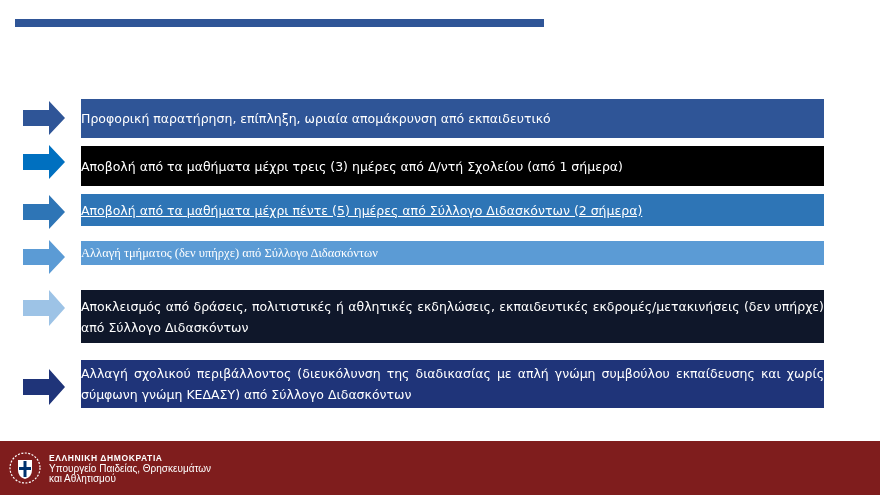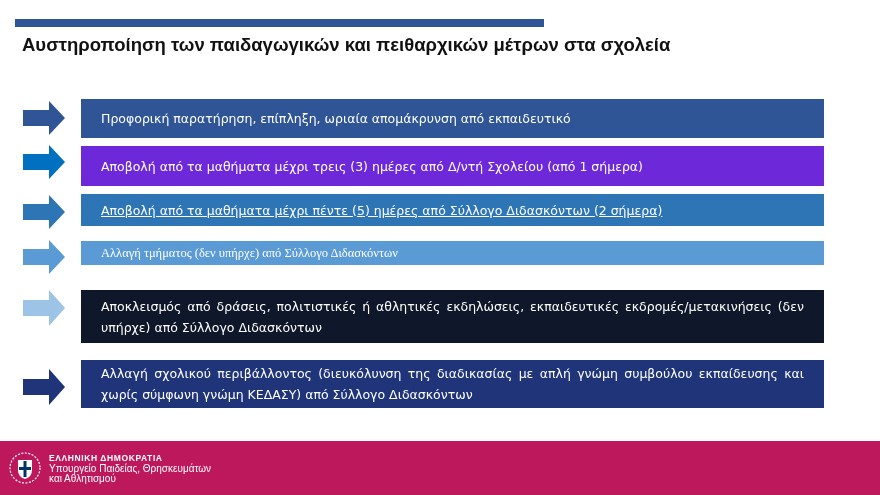--- a/index.html
+++ b/index.html
@@ -8,58 +8,57 @@
     background: #ffffff;
     font-family: "Liberation Sans", sans-serif;
   }
   .top-bar { position: absolute; left: 15px; top: 19px; width: 529px; height: 8px; background: #2f5597; }
   .title { position: absolute; left: 22px; top: 35px; width: 840px; font-weight: bold; font-size: 18.5px; line-height: 20px; color: #111; }
   .title div { white-space: nowrap; }
   .arrow { position: absolute; left: 23px; width: 42px; }
   .arrow svg { display: block; }
   .box {
     position: absolute; left: 81px; width: 743px;
-    box-sizing: border-box; padding: 0 20px;
+    box-sizing: border-box; padding: 0 0;
     color: #ffffff; font-family: "DejaVu Sans", sans-serif; font-size: 12.5px; line-height: 21px;
     display: flex; align-items: center; text-align: justify;
   }
   .box span { display: block; width: 100%; }
-  .footer { position: absolute; left: 0; top: 441px; width: 880px; height: 54px; background: #be185d; }
+  .footer { position: absolute; left: 0; top: 441px; width: 880px; height: 54px; background: #7f1d1d; }
   .emblem { position: absolute; left: 8px; top: 10px; width: 34px; height: 34px; }
   .footer-text { position: absolute; left: 49px; top: 12px; color: #fff; }
   .footer-title { font-size: 8.5px; font-weight: bold; letter-spacing: 0.6px; line-height: 11px; }
   .footer-sub { font-size: 10px; line-height: 10px; }
 </style>
 </head>
 <body>
 
 <div class="top-bar"></div>
 
 <div class="title">
-  <div>Αυστηροποίηση των παιδαγωγικών και πειθαρχικών μέτρων στα σχολεία</div>
 </div>
 
 <div>
   <div class="arrow" style="top:101px;">
     <svg width="42" height="34" viewBox="0 0 42 34">
         <polygon points="0,9 26,9 26,0 42,17 26,34 26,25 0,25" fill="#2f5597"></polygon>
       </svg>
   </div>
   <div class="box" style="top:99px;height:39px;background:#2f5597;">
     <span>Προφορική παρατήρηση, επίπληξη, ωριαία απομάκρυνση από εκπαιδευτικό</span>
   </div>
 </div>
 
 <div>
   <div class="arrow" style="top:145px;">
     <svg width="42" height="34" viewBox="0 0 42 34">
         <polygon points="0,9 26,9 26,0 42,17 26,34 26,25 0,25" fill="#0070c0"></polygon>
       </svg>
   </div>
-  <div class="box" style="top:146px;height:40px;background:#6d28d9;">
+  <div class="box" style="top:146px;height:40px;background:#000000;">
     <span>Αποβολή από τα μαθήματα μέχρι τρεις (3) ημέρες από Δ/ντή Σχολείου (από 1 σήμερα)</span>
   </div>
 </div>
 
 <div>
   <div class="arrow" style="top:195px;">
     <svg width="42" height="34" viewBox="0 0 42 34">
         <polygon points="0,9 26,9 26,0 42,17 26,34 26,25 0,25" fill="#2e75b6"></polygon>
       </svg>
   </div>

